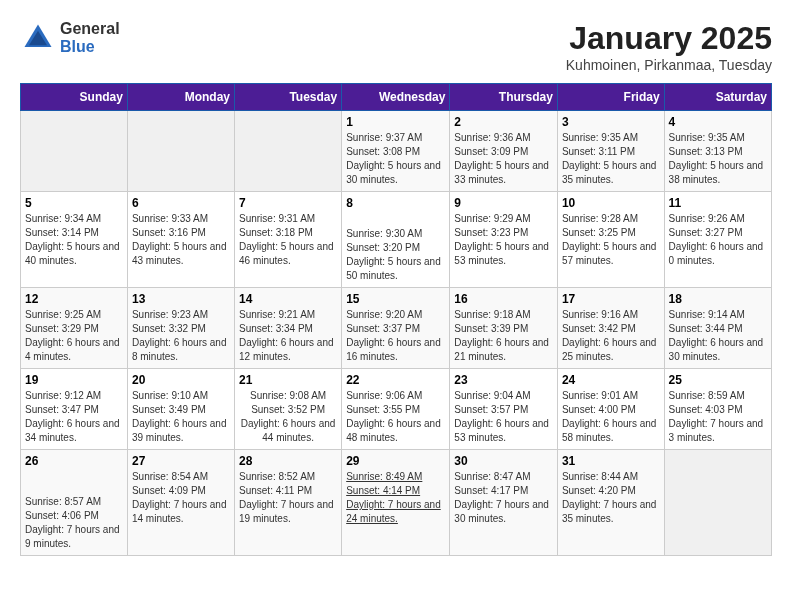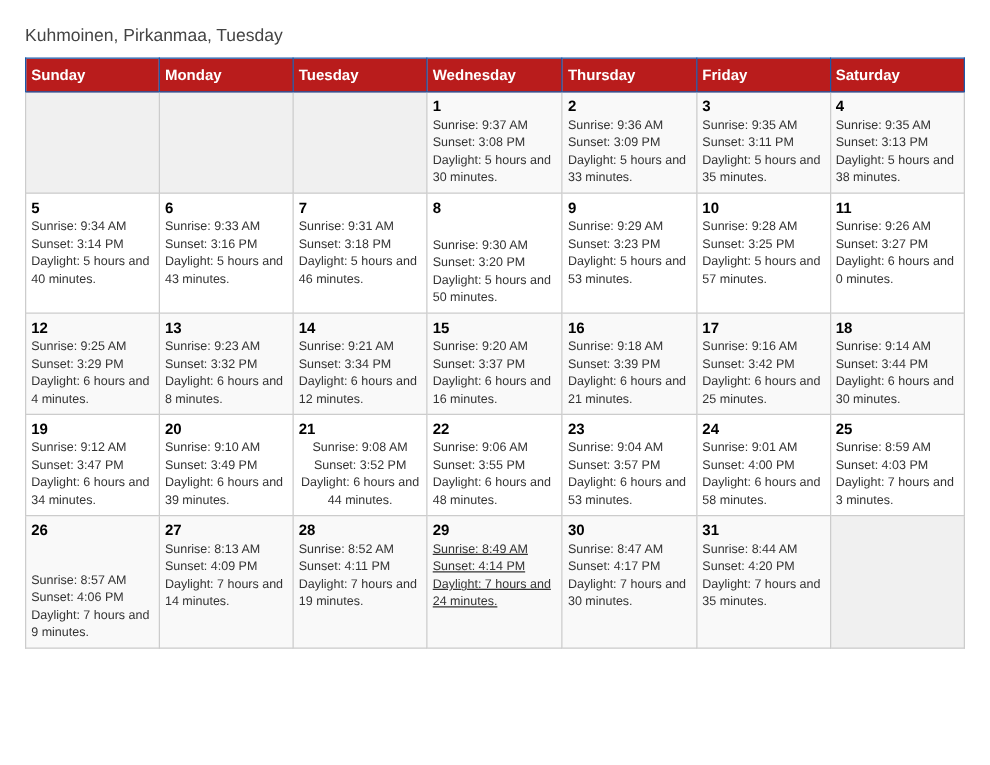--- a/index.html
+++ b/index.html
@@ -51,24 +51,24 @@
     .calendar-subtitle {
       font-size: 14px;
       color: #444;
     }
     table {
       width: 100%;
       border-collapse: collapse;
       font-size: 11px;
     }
     thead tr th {
-      background: #b91c1c;
+      background: #4c1d95;
       color: #fff;
       padding: 6px 4px;
-      text-align: left;
+      text-align: right;
       font-size: 12px;
       font-weight: bold;
       border: 1px solid #1a5aaa;
     }
     tbody tr td {
       border: 1px solid #ccc;
       vertical-align: top;
       padding: 4px;
       height: 80px;
       width: 110px;
@@ -88,21 +88,32 @@
       line-height: 1.4;
     }
     .empty-cell {
       background: #f0f0f0 !important;
     }
   </style>
 </head>
 <body>
 
 <div class="header">
+  <div class="logo">
+    <svg class="logo-icon" viewBox="0 0 40 40">
+      <polygon points="20,5 35,30 5,30" fill="#2a6bbf"></polygon>
+      <polygon points="20,12 30,28 10,28" fill="#1a4a8f"></polygon>
+    </svg>
+    <div class="logo-text">
+      <span class="logo-general">General</span>
+      <span class="logo-blue">Blue</span>
+    </div>
+  </div>
   <div class="title-area">
+    <div class="calendar-title">January 2025</div>
     <div class="calendar-subtitle">Kuhmoinen, Pirkanmaa, Tuesday</div>
   </div>
 </div>
 
 <table>
   <thead>
     <tr>
     <th>Sunday</th>
         <th>Monday</th>
         <th>Tuesday</th>
@@ -276,21 +287,21 @@
       </tr>
       <tr>
         <td>
           <div class="day-num">26</div>
           <div class="day-info" style="white-space: pre-line; margin-top: 27px;">Sunrise: 8:57 AM
 Sunset: 4:06 PM
 Daylight: 7 hours and 9 minutes.</div>
         </td>
         <td>
           <div class="day-num">27</div>
-          <div class="day-info" style="white-space: pre-line;">Sunrise: 8:13 AM
+          <div class="day-info" style="white-space: pre-line;">Sunrise: 8:54 AM
 Sunset: 4:09 PM
 Daylight: 7 hours and 14 minutes.</div>
         </td>
         <td>
           <div class="day-num">28</div>
           <div class="day-info" style="white-space: pre-line;">Sunrise: 8:52 AM
 Sunset: 4:11 PM
 Daylight: 7 hours and 19 minutes.</div>
         </td>
         <td>

